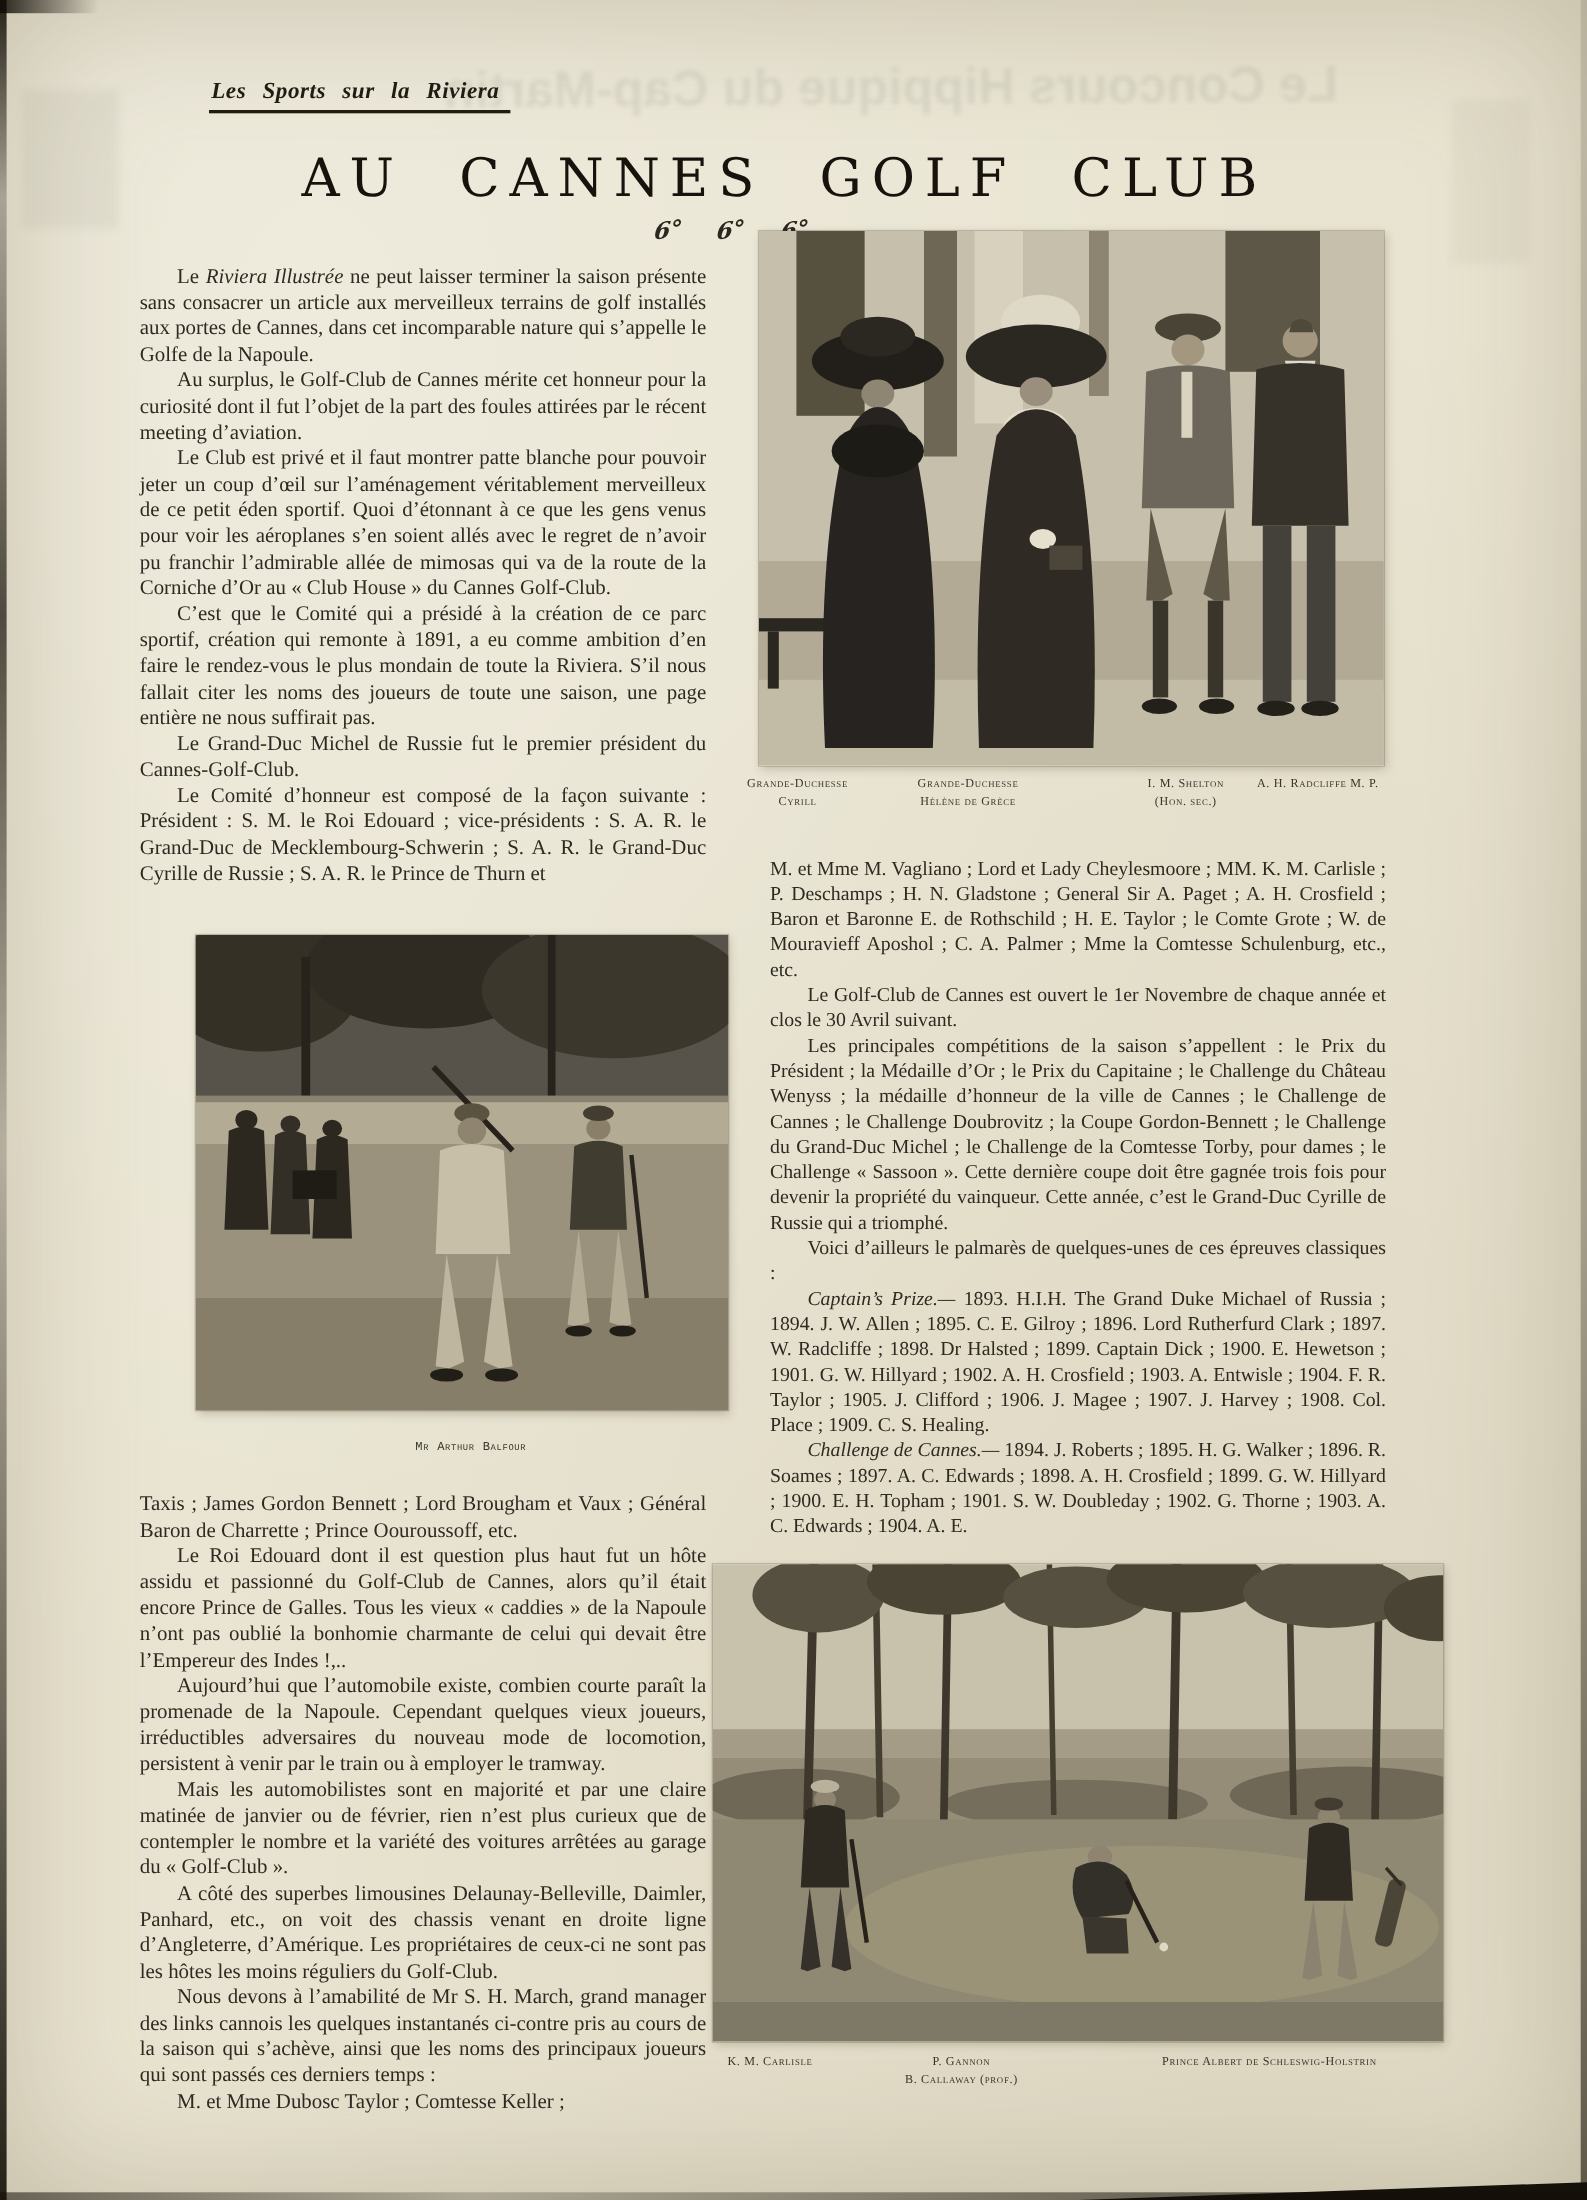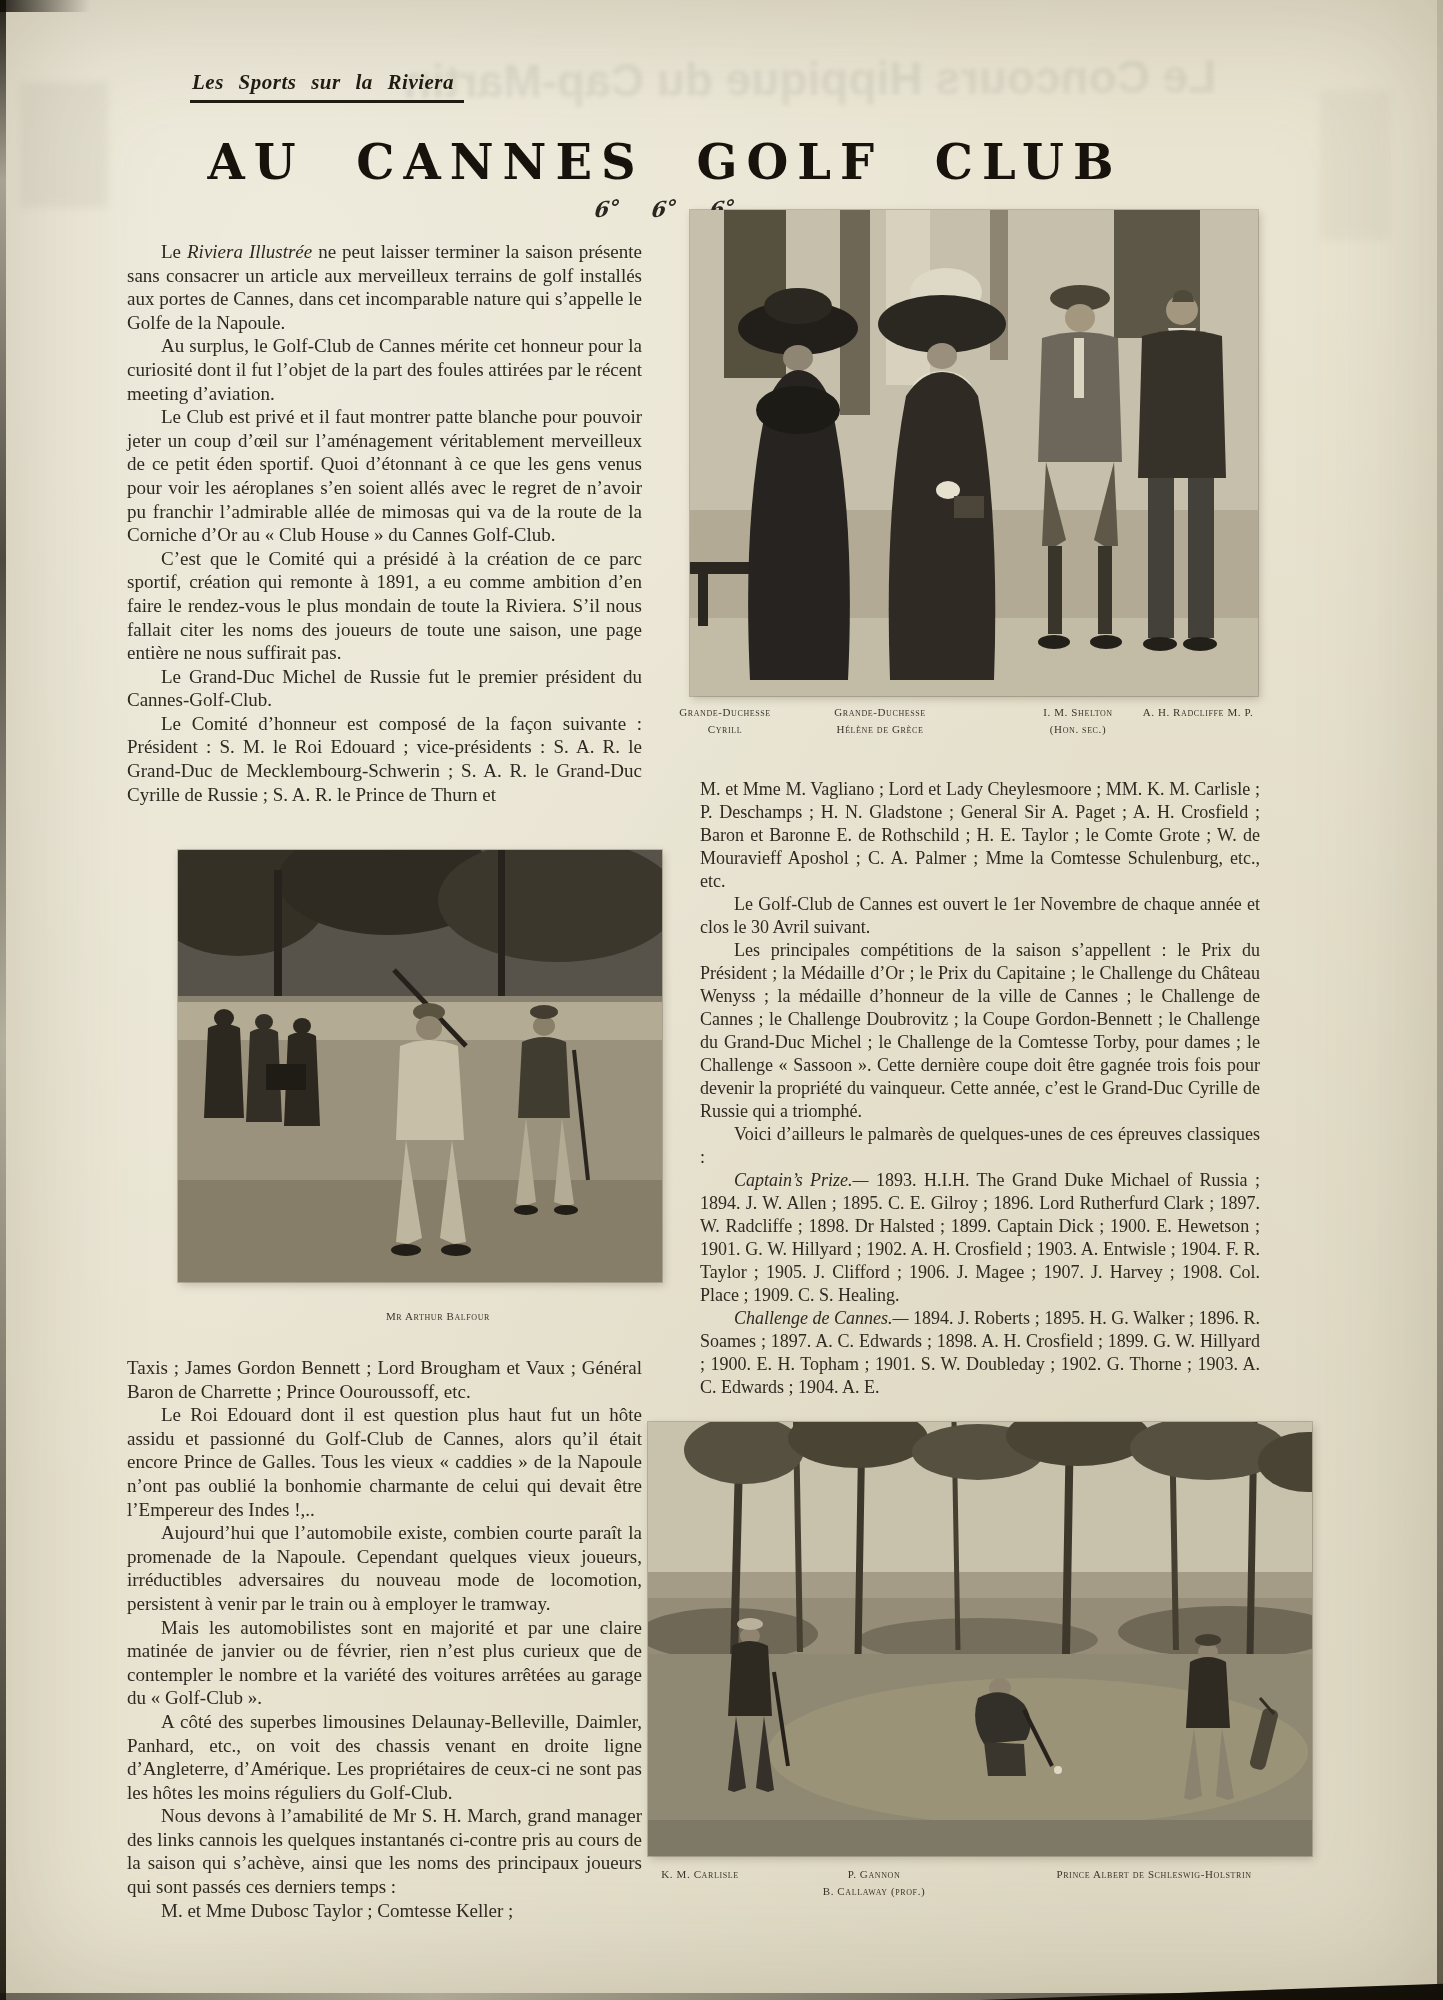--- a/index.html
+++ b/index.html
@@ -17,22 +17,22 @@
   
   .kicker{
     left:190px;top:70px;
     font-size:21px;font-weight:bold;font-style:italic;
     letter-spacing:.5px;word-spacing:9px;color:#211c12;
     border-bottom:3px solid #211c12;padding:0 10px 5px 2px;
   }
   .title{
     left:0;top:134px;width:1330px;text-align:center;
     font-family:"DejaVu Serif", serif;
-    font-size:48px;font-weight:bold;color:#17130c;
-    letter-spacing:9px;word-spacing:26px;white-space:nowrap;
+    font-size:48px;font-weight:normal;color:#17130c;
+    letter-spacing:9px;word-spacing:26px;white-space:nowrap;padding-left:48px;
   }
   .ornaments{left:0;top:196px;width:1330px;text-align:center;}
   .ornaments span{
     display:inline-block;margin:0 14px;
     font-family:"DejaVu Serif", serif;font-style:italic;font-weight:bold;
     font-size:21px;color:#2b2620;transform:skewX(-14deg) rotate(-9deg);
   }
   
   .ghost-title{
     left:300px;top:52px;width:1020px;text-align:center;
@@ -191,21 +191,21 @@
       <ellipse cx="366" cy="176" rx="11" ry="10" fill="#8a8069"></ellipse>
       <ellipse cx="366" cy="162" rx="14" ry="7" fill="#423d30"></ellipse>
       <path d="M344 192 Q366 182 388 192 L392 268 L340 268 Z" fill="#413c30"></path>
       <path d="M348 268 L358 352 L346 356 L338 354 Z" fill="#b3ab94"></path>
       <path d="M384 268 L376 352 L388 356 L396 354 Z" fill="#b3ab94"></path>
       <line x1="396" y1="200" x2="410" y2="330" stroke="#2a261f" stroke-width="4"></line>
       <ellipse cx="348" cy="360" rx="12" ry="5" fill="#211e18"></ellipse>
       <ellipse cx="388" cy="360" rx="12" ry="5" fill="#211e18"></ellipse>
     </svg>
   </figure>
-  <div class="abs cap" style="left:438px;top:1308px;">Mr Arthur Balfour</div>
+  <div class="abs cap" style="left:428px;top:1308px;font-family:Liberation Mono, monospace;">Mr Arthur Balfour</div>
 
   <div class="abs col col-left2">
     <p>Taxis ; James Gordon Bennett ; Lord Brougham et Vaux ; Général Baron de Charrette ; Prince Oouroussoff, etc.</p>
     <p class="ind">Le Roi Edouard dont il est question plus haut fut un hôte assidu et passionné du Golf-Club de Cannes, alors qu’il était encore Prince de Galles. Tous les vieux « caddies » de la Napoule n’ont pas oublié la bonhomie charmante de celui qui devait être l’Empereur des Indes !,..</p>
     <p class="ind">Aujourd’hui que l’automobile existe, combien courte paraît la promenade de la Napoule. Cependant quelques vieux joueurs, irréductibles adversaires du nouveau mode de locomotion, persistent à venir par le train ou à employer le tramway.</p>
     <p class="ind">Mais les automobilistes sont en majorité et par une claire matinée de janvier ou de février, rien n’est plus curieux que de contempler le nombre et la variété des voitures arrêtées au garage du « Golf-Club ».</p>
     <p class="ind">A côté des superbes limousines Delaunay-Belleville, Daimler, Panhard, etc., on voit des chassis venant en droite ligne d’Angleterre, d’Amérique. Les propriétaires de ceux-ci ne sont pas les hôtes les moins réguliers du Golf-Club.</p>
     <p class="ind">Nous devons à l’amabilité de Mr S. H. March, grand manager des links cannois les quelques instantanés ci-contre pris au cours de la saison qui s’achève, ainsi que les noms des principaux joueurs qui sont passés ces derniers temps :</p>
     <p class="ind">M. et Mme Dubosc Taylor ; Comtesse Keller ;</p>
   </div>

